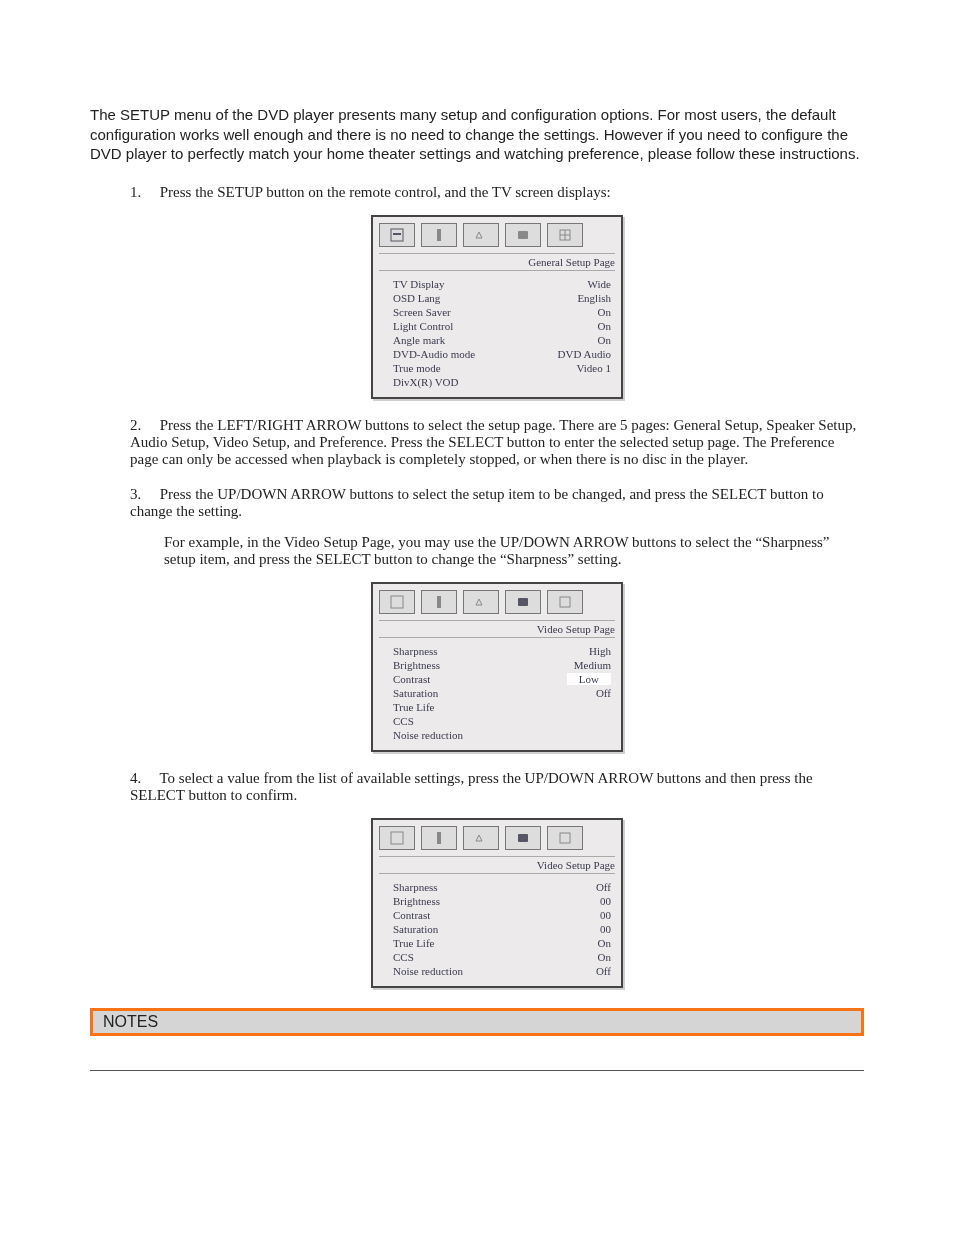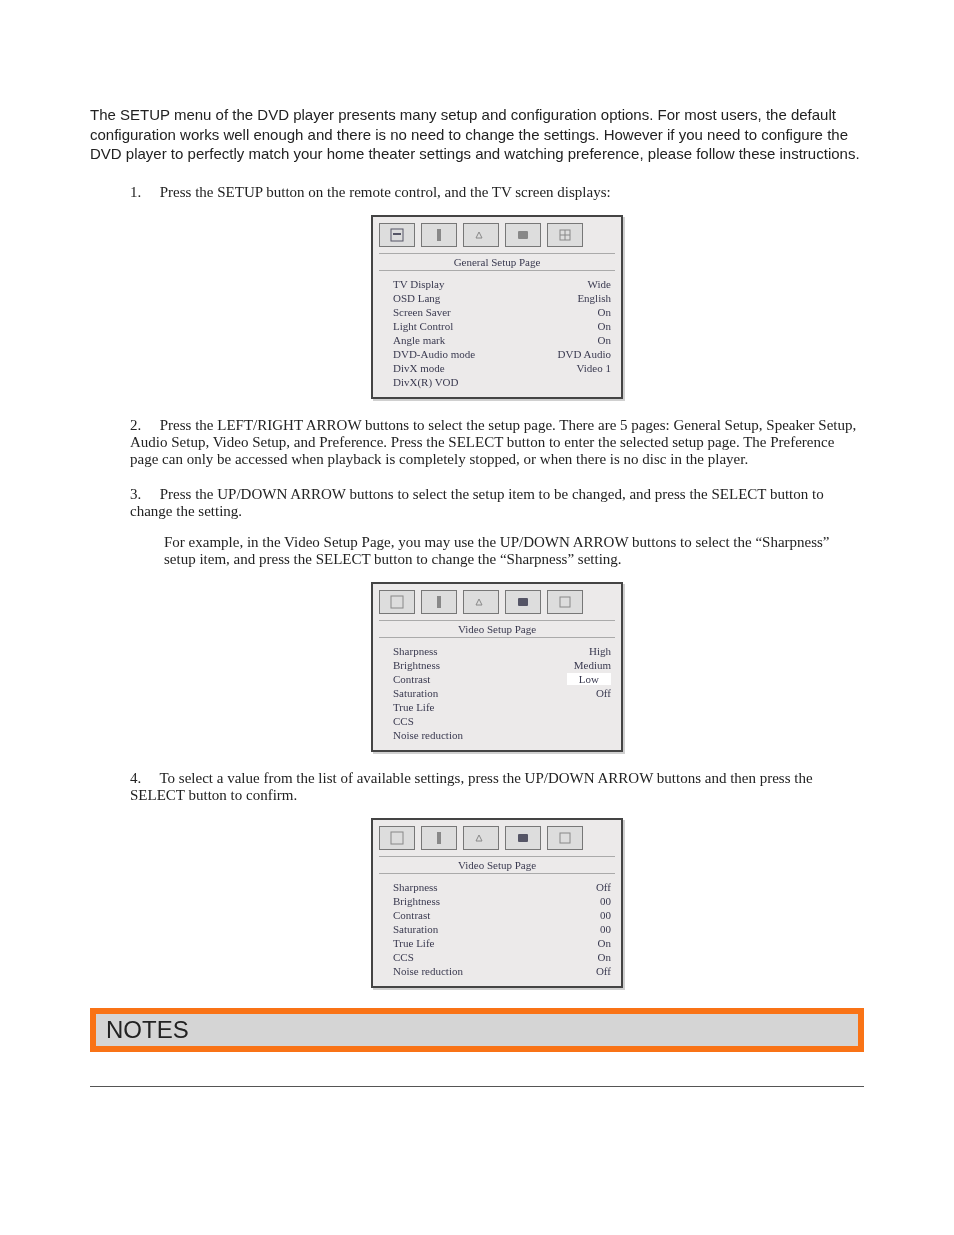--- a/index.html
+++ b/index.html
@@ -35,40 +35,40 @@
     margin-bottom: 6px;
   }
   .setup-box .tab {
     width: 34px; height: 22px;
     border: 1px solid #777;
     background: #ddd;
     display: flex; align-items: center; justify-content: center;
     font-size: 10px;
   }
   .setup-box .title {
-    text-align: center;
+    text-align: right;
     border-top: 1px solid #aaa;
     border-bottom: 1px solid #aaa;
     padding: 2px 0;
     margin-bottom: 6px;
   }
   .setup-box .item-row {
     display: flex;
     padding: 1px 4px 1px 14px;
     gap: 12px;
   }
   .setup-box .item-row .label { flex: 1; }
   .setup-box .item-row.hl .val {
     background: #ffffff;
     padding: 0 12px;
   }
   .notes-hdr {
-    border: 6px solid #f97316;
+    border: 3px solid #f97316;
     background: #d5d5d5;
-    font-size: 24px;
+    font-size: 16px;
     padding: 2px 10px;
     margin: 8px 0 14px 0;
   }
   .divider {
     border-top: 1px solid #555;
     margin-top: 34px;
   }
   svg { display: block; }
 </style>
 </head>
@@ -132,21 +132,21 @@
           </div>
         <div class="item-row">
             <span class="label">Angle mark</span>
             <span class="val">On</span>
           </div>
         <div class="item-row">
             <span class="label">DVD-Audio mode</span>
             <span class="val">DVD Audio</span>
           </div>
         <div class="item-row">
-            <span class="label">DivX mode</span>
+            <span class="label">True mode</span>
             <span class="val">Video 1</span>
           </div>
         <div class="item-row">
             <span class="label">DivX(R) VOD</span>
             <span class="val"></span>
           </div>
       </div>
     </li>
 
     <li>

